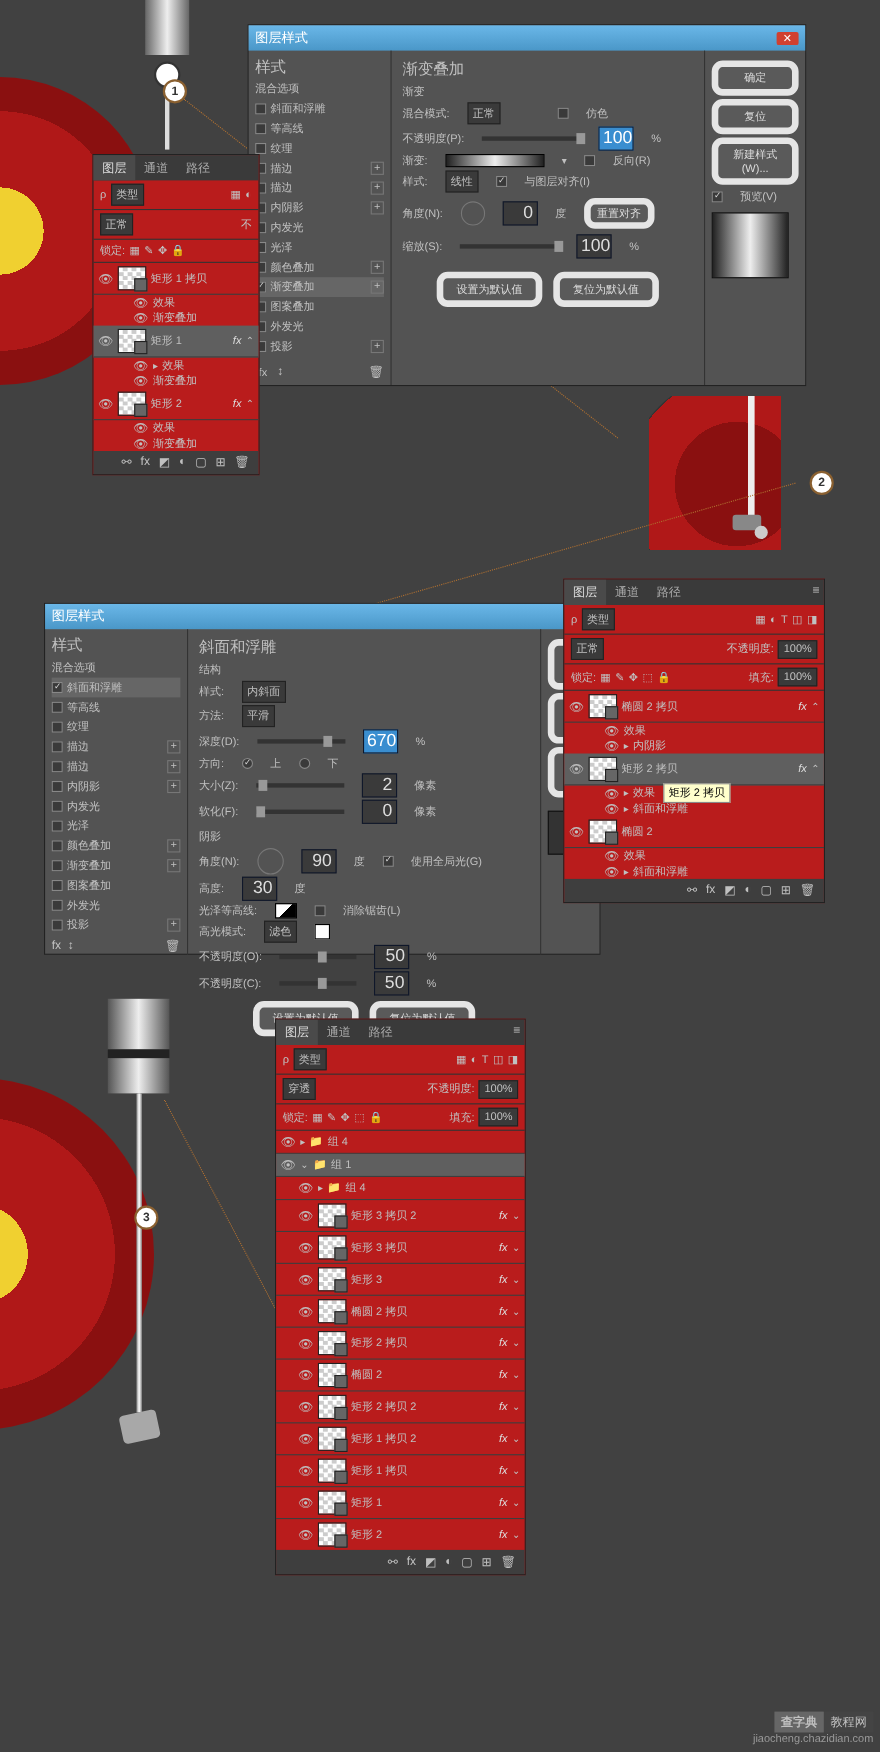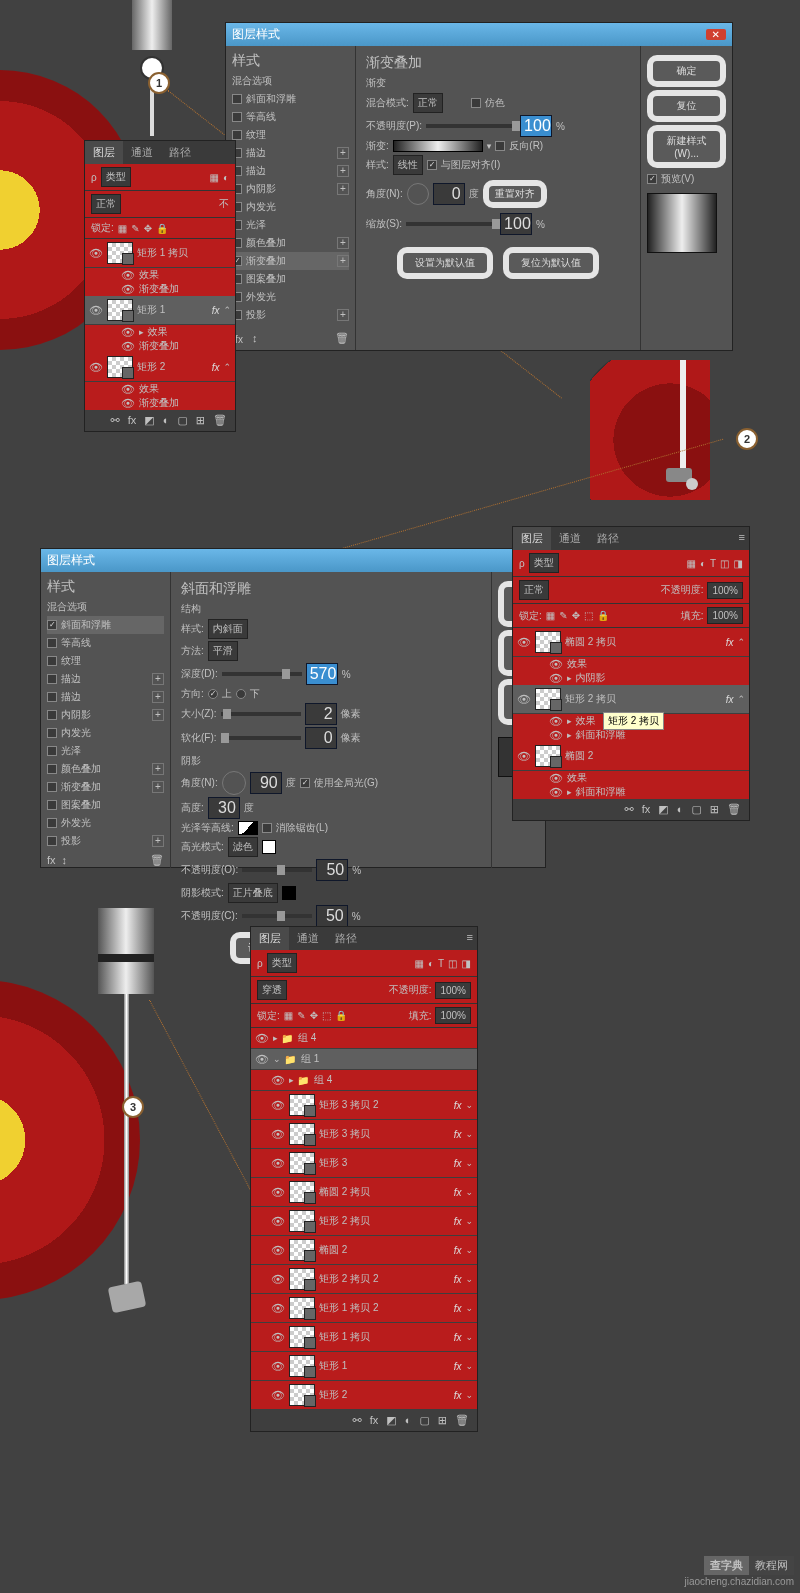--- a/index.html
+++ b/index.html
@@ -1,21 +1,21 @@
 <!DOCTYPE html>
 <html><head>
 <meta charset="utf-8">
 <style>
   * { box-sizing: border-box; margin: 0; padding: 0; }
   body { background: #414141; font-family: "Microsoft YaHei", sans-serif; font-size: 11px; color: #c0c0c0; width: 800px; height: 1593px; position: relative; overflow: hidden; }
   .panel { background: #535353; border: 1px solid #222; position: absolute; }
   .dialog-title { background: linear-gradient(#6ab7e8,#4a97c8); color: #fff; padding: 3px 6px; font-size: 12px; display:flex; justify-content:space-between; align-items:center;}
   .close-x { background:#d04030; color:#fff; padding:0 6px; border-radius:2px; font-size:10px;}
   .section-label { font-size:14px; padding:2px 0;}
-  .row { display:flex; align-items:center; gap:4px; padding:1px 0; font-size:10px;}
+  .row { display:flex; align-items:center; gap:16px; padding:1px 0; font-size:10px;}
   .chk { width:10px; height:10px; border:1px solid #888; display:inline-block; background:#3a3a3a;}
   .chk.on::after { content:"✓"; font-size:8px; position:relative; top:-3px; left:1px; color:#ddd;}
   .fx-list { padding:4px 6px; width:130px; border-right:1px solid #333;}
   .fx-row { display:flex; align-items:center; gap:4px; padding:2px 0; font-size:10px;}
   .plus { margin-left:auto; border:1px solid #777; width:12px; height:12px; text-align:center; line-height:9px; font-size:10px;}
   .btn { background:#5a5a5a; border:6px solid #e5e5e5; border-radius:10px; padding:3px 12px; font-size:10px; text-align:center; color:#ddd; margin:3px 0;}
   .layers-panel { background:#b91c1c; border:1px solid #222; position:absolute;}
   .tabs { display:flex; background:#3a3a3a; font-size:11px;}
   .tab { padding:4px 8px; color:#aaa;}
   .tab.active { background:#4a4a4a; color:#ddd;}
@@ -385,21 +385,21 @@
         </div>
       <div class="row">
           <span>方法:</span>
           <span class="dd">平滑</span>
         </div>
       <div class="row">
           <span>深度(D):</span>
           <div class="slider-track" style="max-width:80px;">
             <div class="slider-thumb" style="left:60px;"></div>
           </div>
-          <span class="num-input hl">570</span>
+          <span class="num-input hl">670</span>
           <span>%</span>
         </div>
       <div class="row">
           <span>方向:</span>
           <span class="chk on" style="border-radius:50%;"></span>
           <span>上</span>
           <span class="chk" style="border-radius:50%;"></span>
           <span>下</span>
         </div>
       <div class="row">
@@ -443,25 +443,20 @@
           <span class="dd">滤色</span>
           <span style="width:14px;height:14px;background:#fff;border:1px solid #000;"></span>
         </div>
       <div class="row">
           <span>不透明度(O):</span>
           <div class="slider-track" style="max-width:70px;">
             <div class="slider-thumb" style="left:35px;"></div>
           </div>
           <span class="num-input">50</span>
           <span>%</span>
-        </div>
-      <div class="row">
-          <span>阴影模式:</span>
-          <span class="dd">正片叠底</span>
-          <span style="width:14px;height:14px;background:#000;border:1px solid #000;"></span>
         </div>
       <div class="row">
           <span>不透明度(C):</span>
           <div class="slider-track" style="max-width:70px;">
             <div class="slider-thumb" style="left:35px;"></div>
           </div>
           <span class="num-input">50</span>
           <span>%</span>
         </div>
       <div class="row" style="justify-content:center; gap:10px;">

